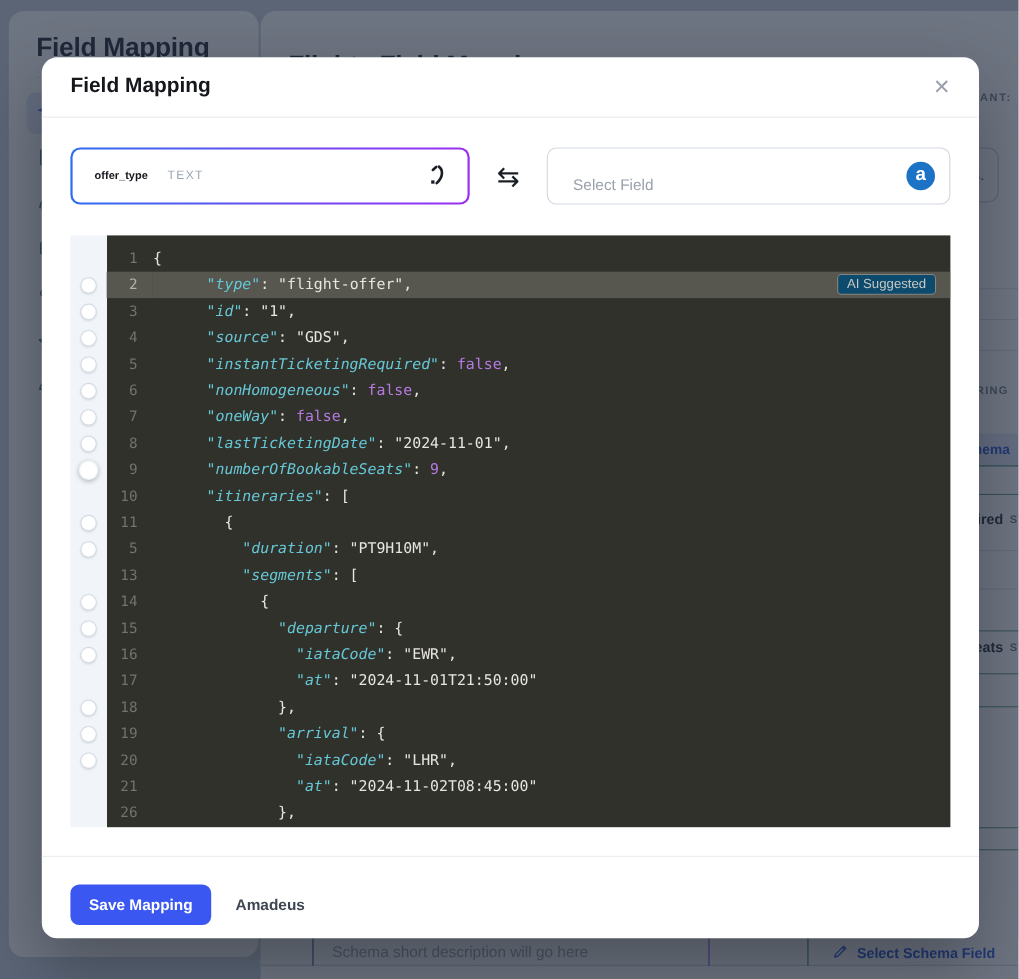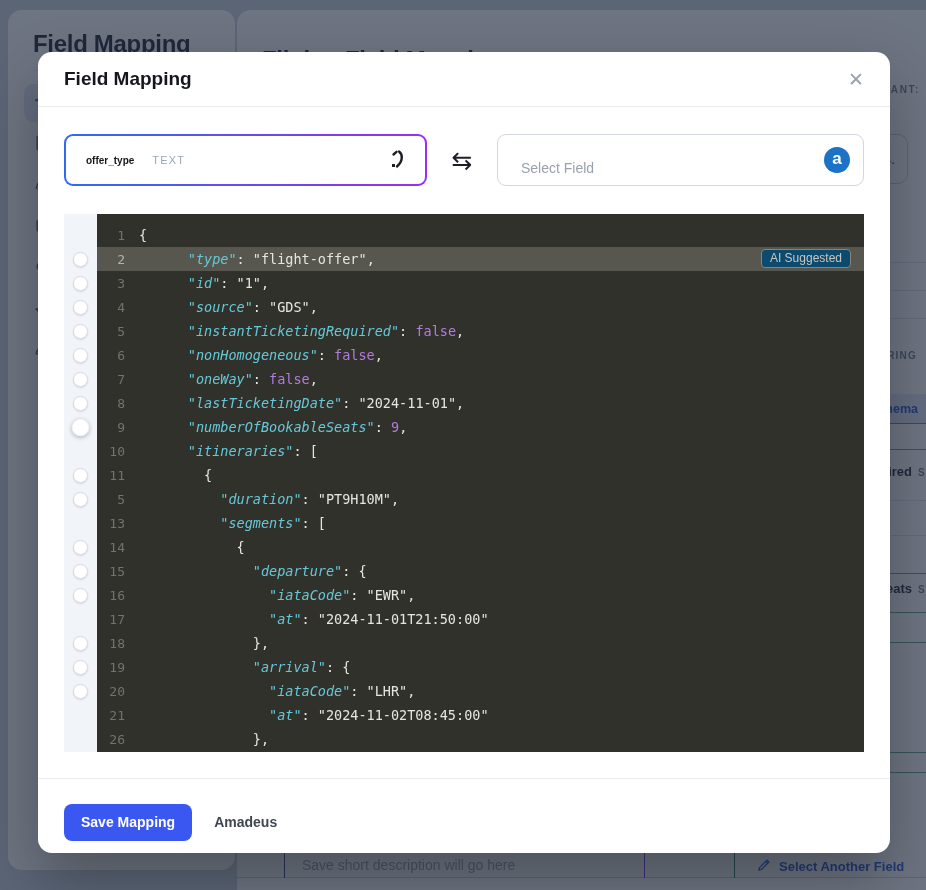--- a/index.html
+++ b/index.html
@@ -190,27 +190,27 @@
   <div class="bg-rowtype" style="top:584px">STRING</div>
   <div class="bg-gline" style="top:612px"></div>
   <div class="bg-gline" style="top:642px"></div>
   <div class="bg-gline" style="top:752px"></div>
   <div class="bg-gline" style="top:772px"></div>
 
   <div class="bg-bottom-row"></div>
   <div class="bg-vline" style="left:284px;background:#33408f"></div>
   <div class="bg-vline" style="left:644px;background:#7c3aed"></div>
   <div class="bg-vline" style="left:734px;background:#2f7d5c"></div>
-  <div class="bg-desc">Save short description will go here</div>
+  <div class="bg-desc">Schema short description will go here</div>
   <div class="bg-another">
     <span><svg viewBox="0 0 24 24" fill="none" stroke="currentColor" stroke-width="2" stroke-linecap="round" stroke-linejoin="round">
           <path d="M3 21 l4-1 L19 8 l-3-3 L4 17 Z"></path>
           <path d="M14 7 l3 3"></path>
         </svg></span>
-    <span>Select Another Field</span>
+    <span>Select Schema Field</span>
   </div>
 
   <div class="overlay"></div>
 
   <div class="modal">
     <div class="modal-header">
       <div class="modal-title">Field Mapping</div>
       <div class="modal-close">✕</div>
     </div>
 

